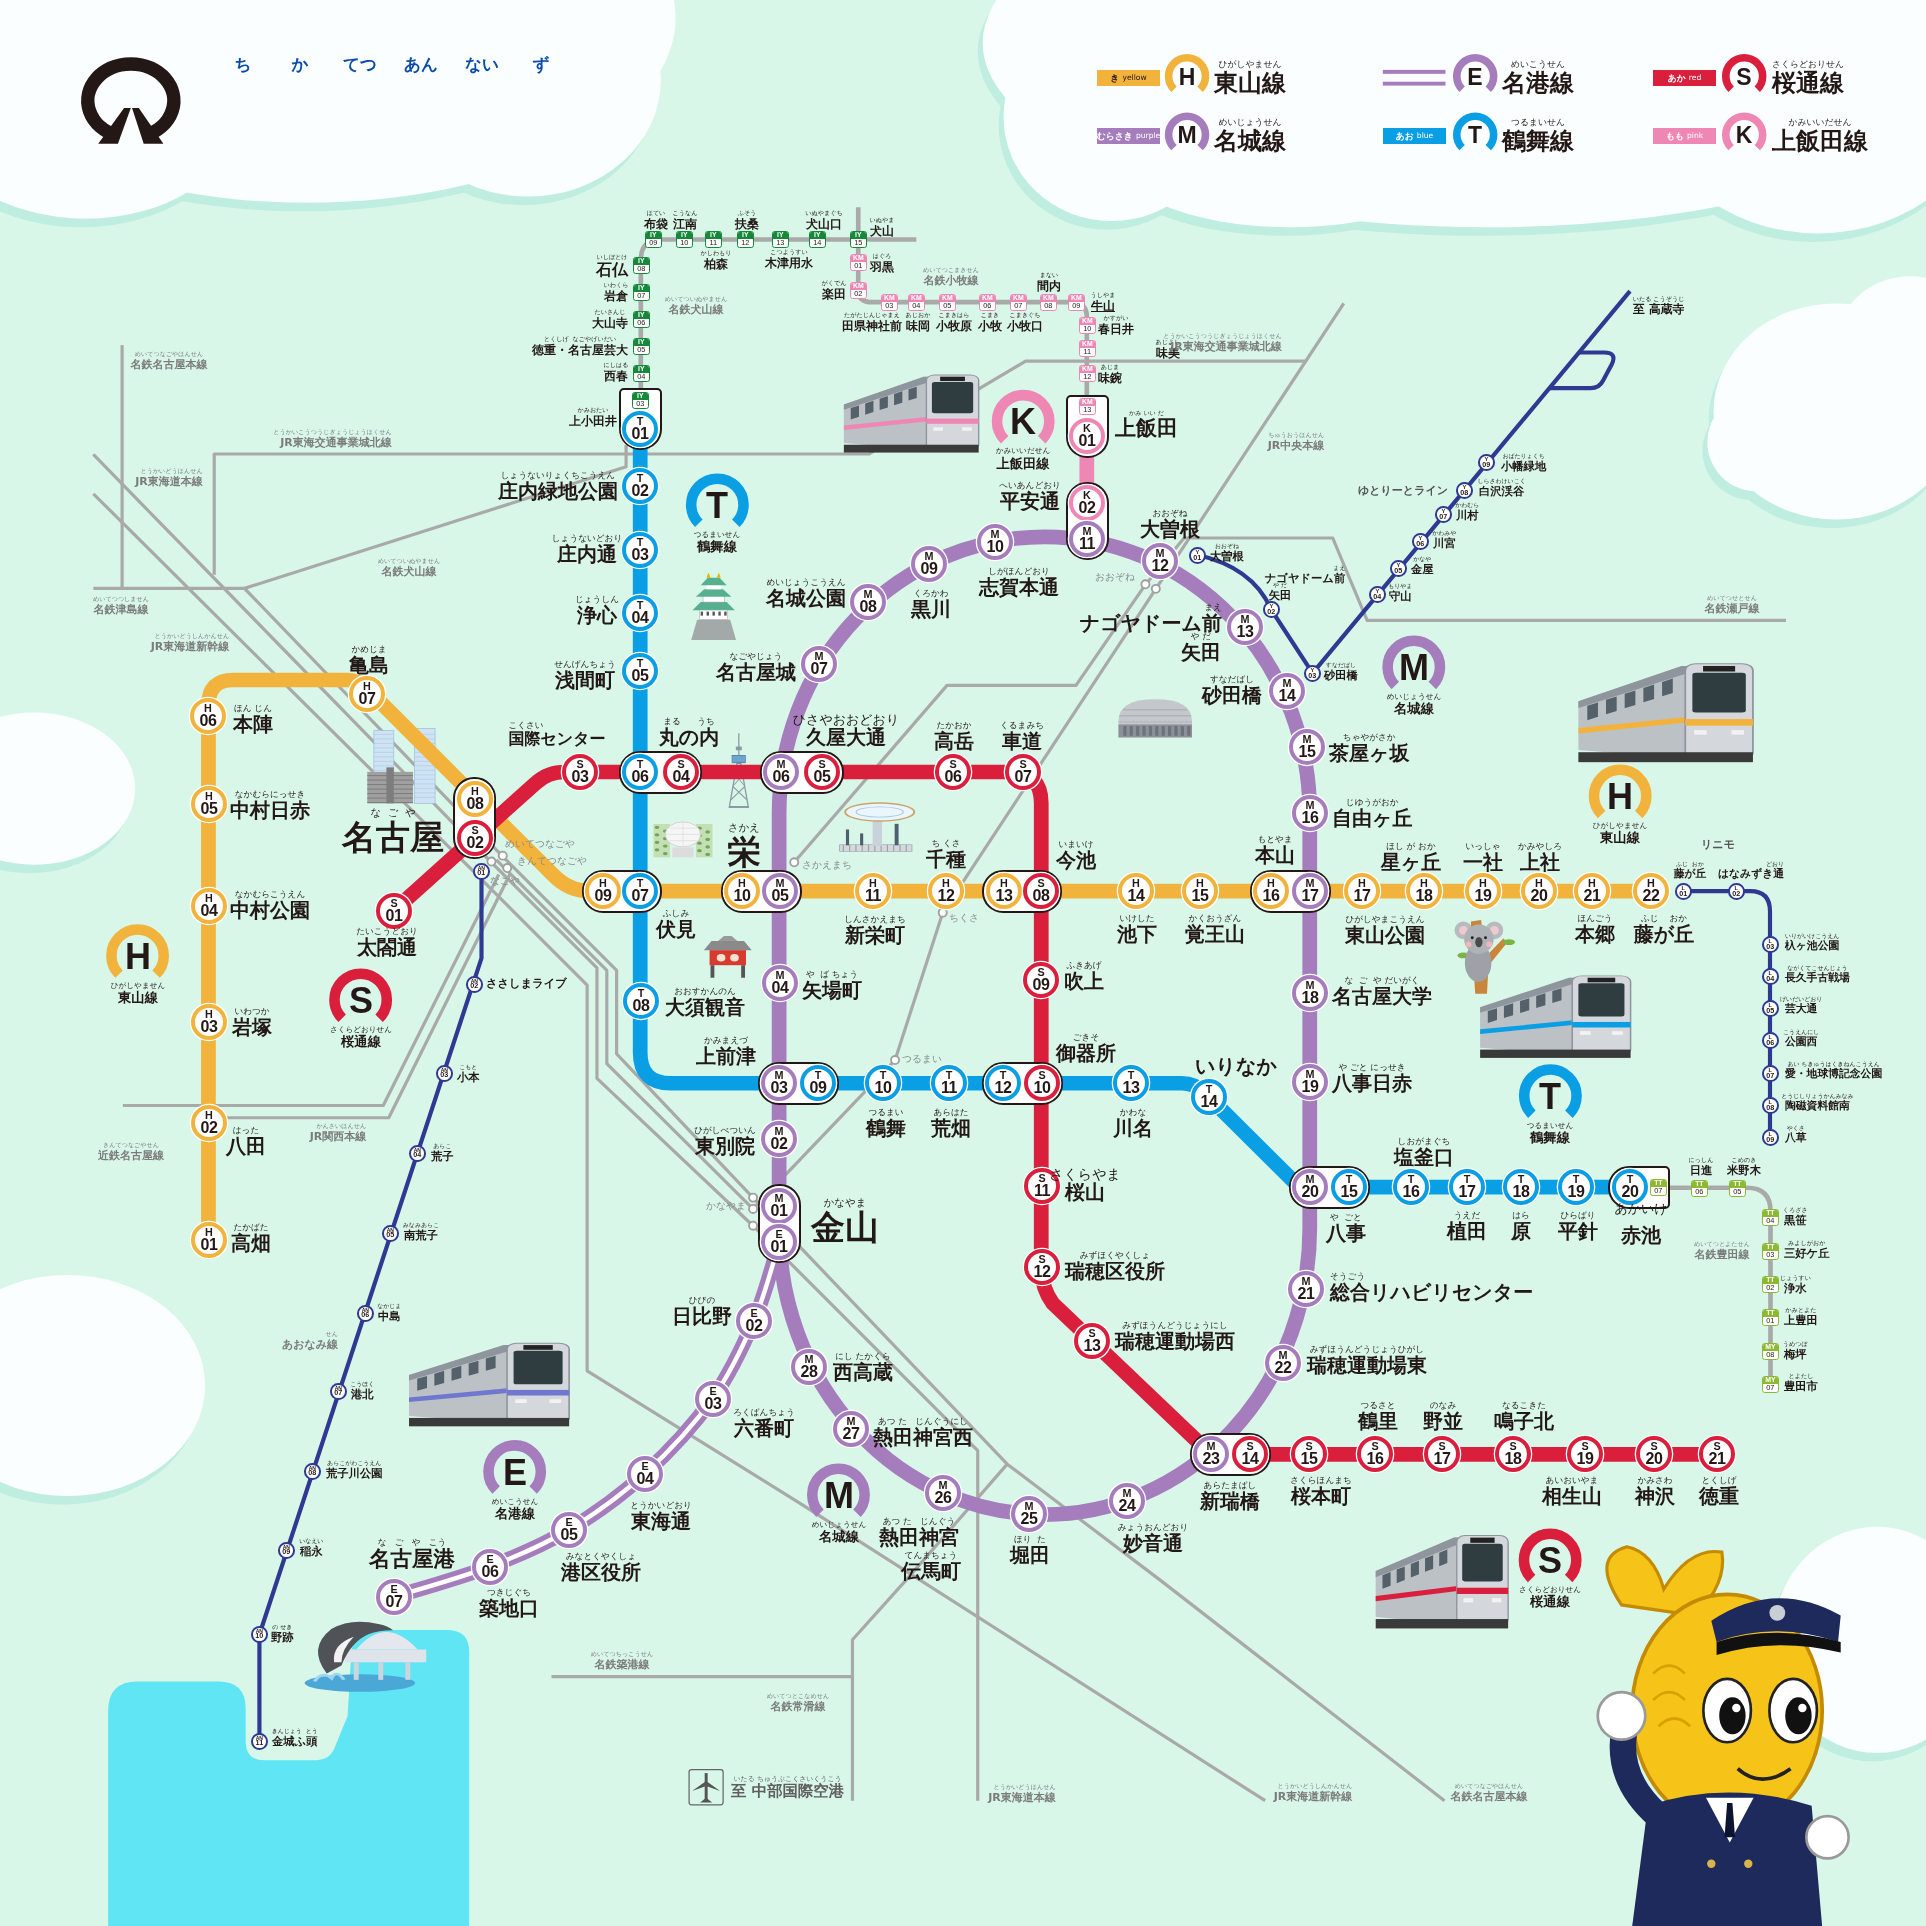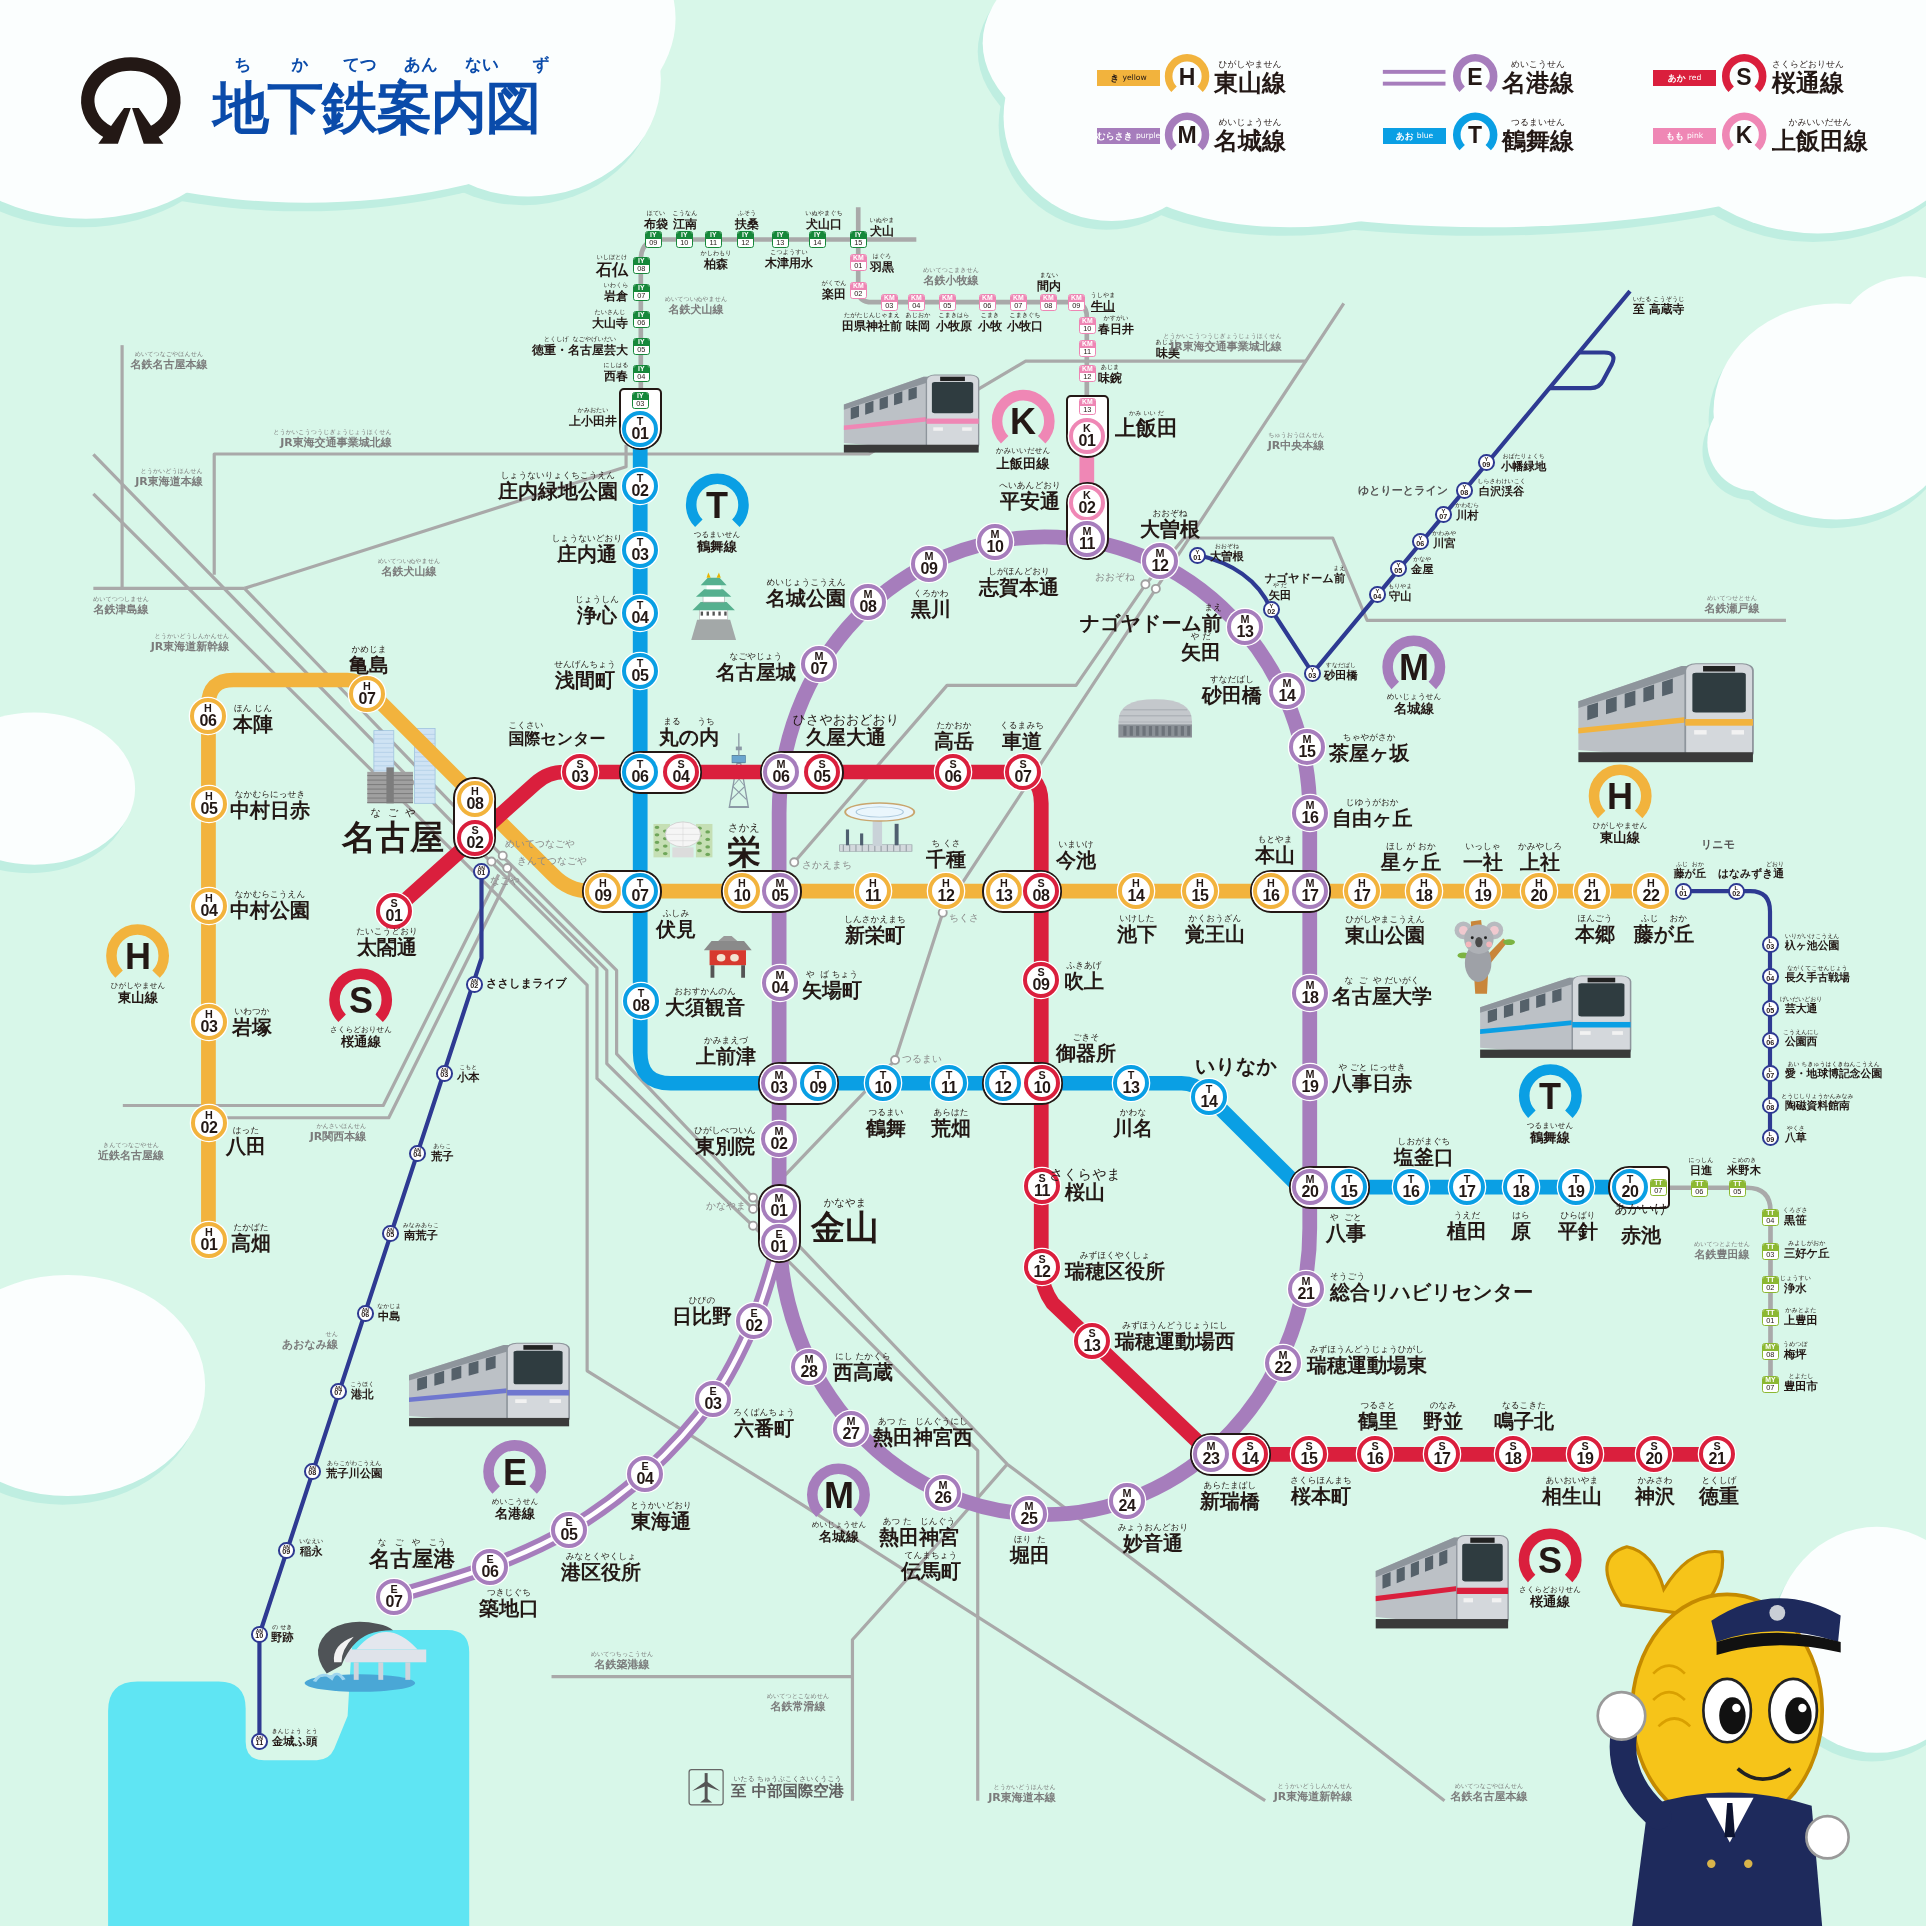--- a/index.html
+++ b/index.html
@@ -408,21 +408,20 @@
         <path d="M955.79,72.61 A15,15 0 1 1 977.01,72.61" fill="none" stroke="#F2B33D" stroke-width="6.2"></path>
         <path d="M1190.39,72.61 A15,15 0 1 1 1211.61,72.61" fill="none" stroke="#A67DBC" stroke-width="6.2"></path>
         <rect x="1125.8" y="56.9" width="51" height="3.2" fill="#A67DBC"></rect>
         <rect x="1125.8" y="66.5" width="51" height="3.2" fill="#A67DBC"></rect>
         <path d="M1409.39,72.61 A15,15 0 1 1 1430.61,72.61" fill="none" stroke="#DA1F3D" stroke-width="6.2"></path>
         <path d="M955.79,120.21 A15,15 0 1 1 977.01,120.21" fill="none" stroke="#A67DBC" stroke-width="6.2"></path>
         <path d="M1190.39,120.21 A15,15 0 1 1 1211.61,120.21" fill="none" stroke="#0A9FE4" stroke-width="6.2"></path>
         <path d="M1409.39,120.21 A15,15 0 1 1 1430.61,120.21" fill="none" stroke="#EF87B5" stroke-width="6.2"></path>
       </g>
     </svg>
-  <div class="title-text" style="left:213px;top:80px;font-size:56px;letter-spacing:-1.5px;">地下鉄案内図</div>
   <div class="title-kana" style="position:absolute;left:0;top:0;">
     <span style="left:243px;top:57px;font-size:16.6px;">ち</span>
     <span style="left:300px;top:57px;font-size:16.6px;">か</span>
     <span style="left:360px;top:57px;font-size:16.6px;">てつ</span>
     <span style="left:421px;top:57px;font-size:16.6px;">あん</span>
     <span style="left:482px;top:57px;font-size:16.6px;">ない</span>
     <span style="left:541px;top:57px;font-size:16.6px;">ず</span>
   </div>
 <div class="sym letter" style="left: 717px; top: 506px; font-size: 36px;">T</div>
     <div class="sym" style="left: 717px; top: 535px; font-size: 7.6px; font-weight: 400;">つるまいせん</div>

